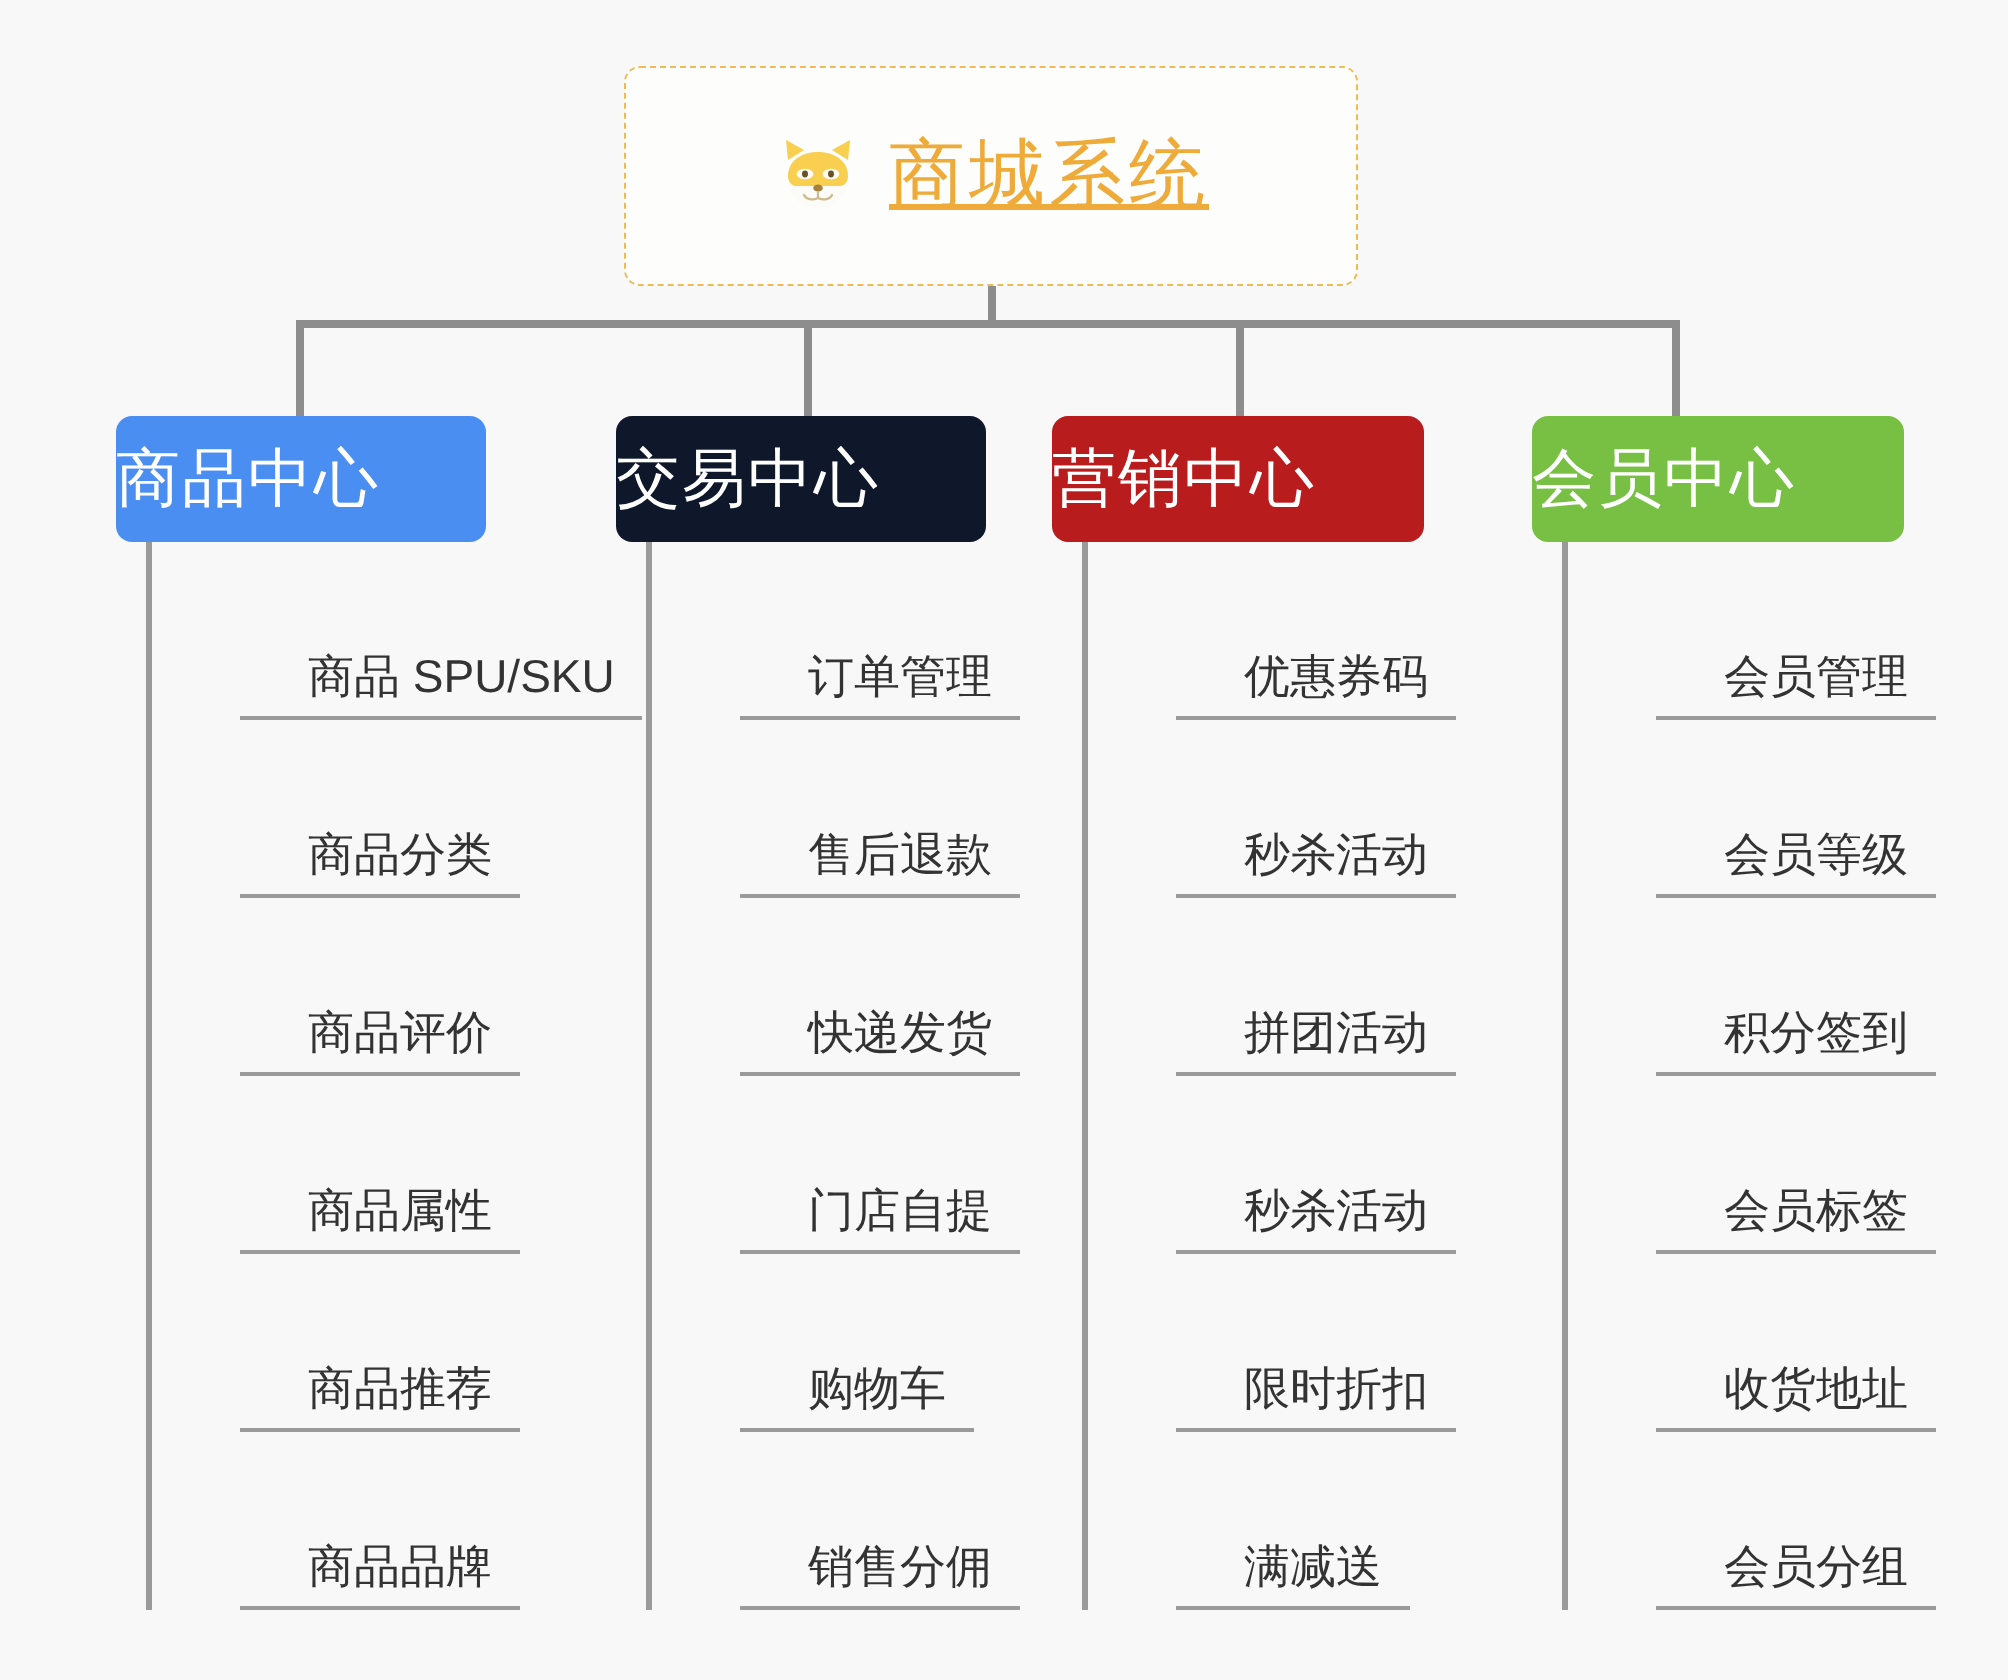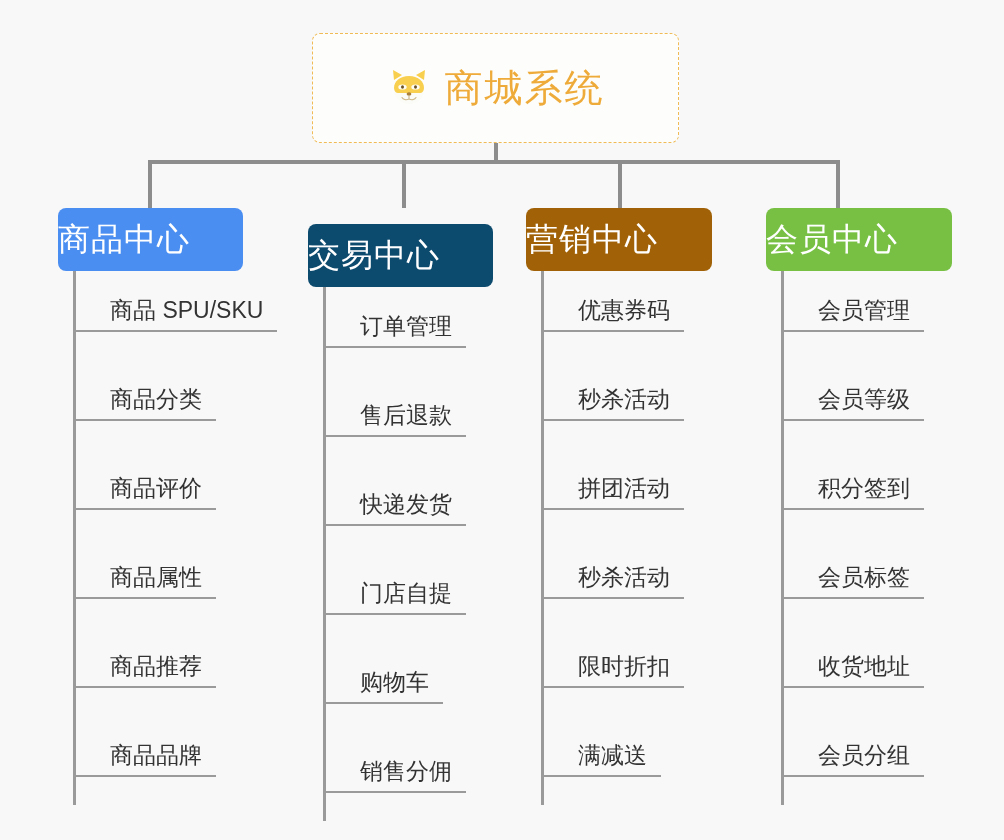--- a/index.html
+++ b/index.html
@@ -39,20 +39,21 @@
     line-height: 1;
     display: block;
   }
   .root-emoji svg { display: block; }
   .root-title {
     font-size: 38px;
     color: #eeab3a;
     letter-spacing: 2px;
     line-height: 1;
     white-space: nowrap;
+    text-decoration: underline;
   }
 
   
   .conn {
     position: absolute;
     background: #8d8d8d;
   }
   .conn-stem-root {            
     left: 494px;
     top: 143px;
@@ -90,22 +91,23 @@
   
   .col-body {
     position: relative;
     margin-left: 15px;
     border-left: 3px solid #9a9a9a;
     padding-top: 0px;
   }
   .leaf {
     height: 89px;
     display: flex;
-    align-items: center;
-    position: relative;
+    align-items: flex-end;
+    position: relative;
+    padding-left: 44px;
   }
   .leaf-label {
     display: inline-block;
     font-size: 23px;
     color: #333333;
     white-space: nowrap;
     padding: 0 14px 8px 34px;
     border-bottom: 2px solid #9a9a9a;
     line-height: 1;
   }
@@ -160,21 +162,21 @@
       <div class="leaf">
           <span class="leaf-label">商品推荐</span>
         </div>
       <div class="leaf">
           <span class="leaf-label">商品品牌</span>
         </div>
     </div>
   </div>
 
   <div class="col" style="left:308px;width:185px;">
-    <div class="col-header" style="background: #0c4a6e; margin-top: 16px;">
+    <div class="col-header" style="background: #0f172a;">
       <span>交易中心</span>
     </div>
     <div class="col-body">
       <div class="leaf">
           <span class="leaf-label">订单管理</span>
         </div>
       <div class="leaf">
           <span class="leaf-label">售后退款</span>
         </div>
       <div class="leaf">
@@ -186,21 +188,21 @@
       <div class="leaf">
           <span class="leaf-label">购物车</span>
         </div>
       <div class="leaf">
           <span class="leaf-label">销售分佣</span>
         </div>
     </div>
   </div>
 
   <div class="col" style="left:526px;width:186px;">
-    <div class="col-header" style="background: #a16207;">
+    <div class="col-header" style="background: #b91c1c;">
       <span>营销中心</span>
     </div>
     <div class="col-body">
       <div class="leaf">
           <span class="leaf-label">优惠券码</span>
         </div>
       <div class="leaf">
           <span class="leaf-label">秒杀活动</span>
         </div>
       <div class="leaf">

